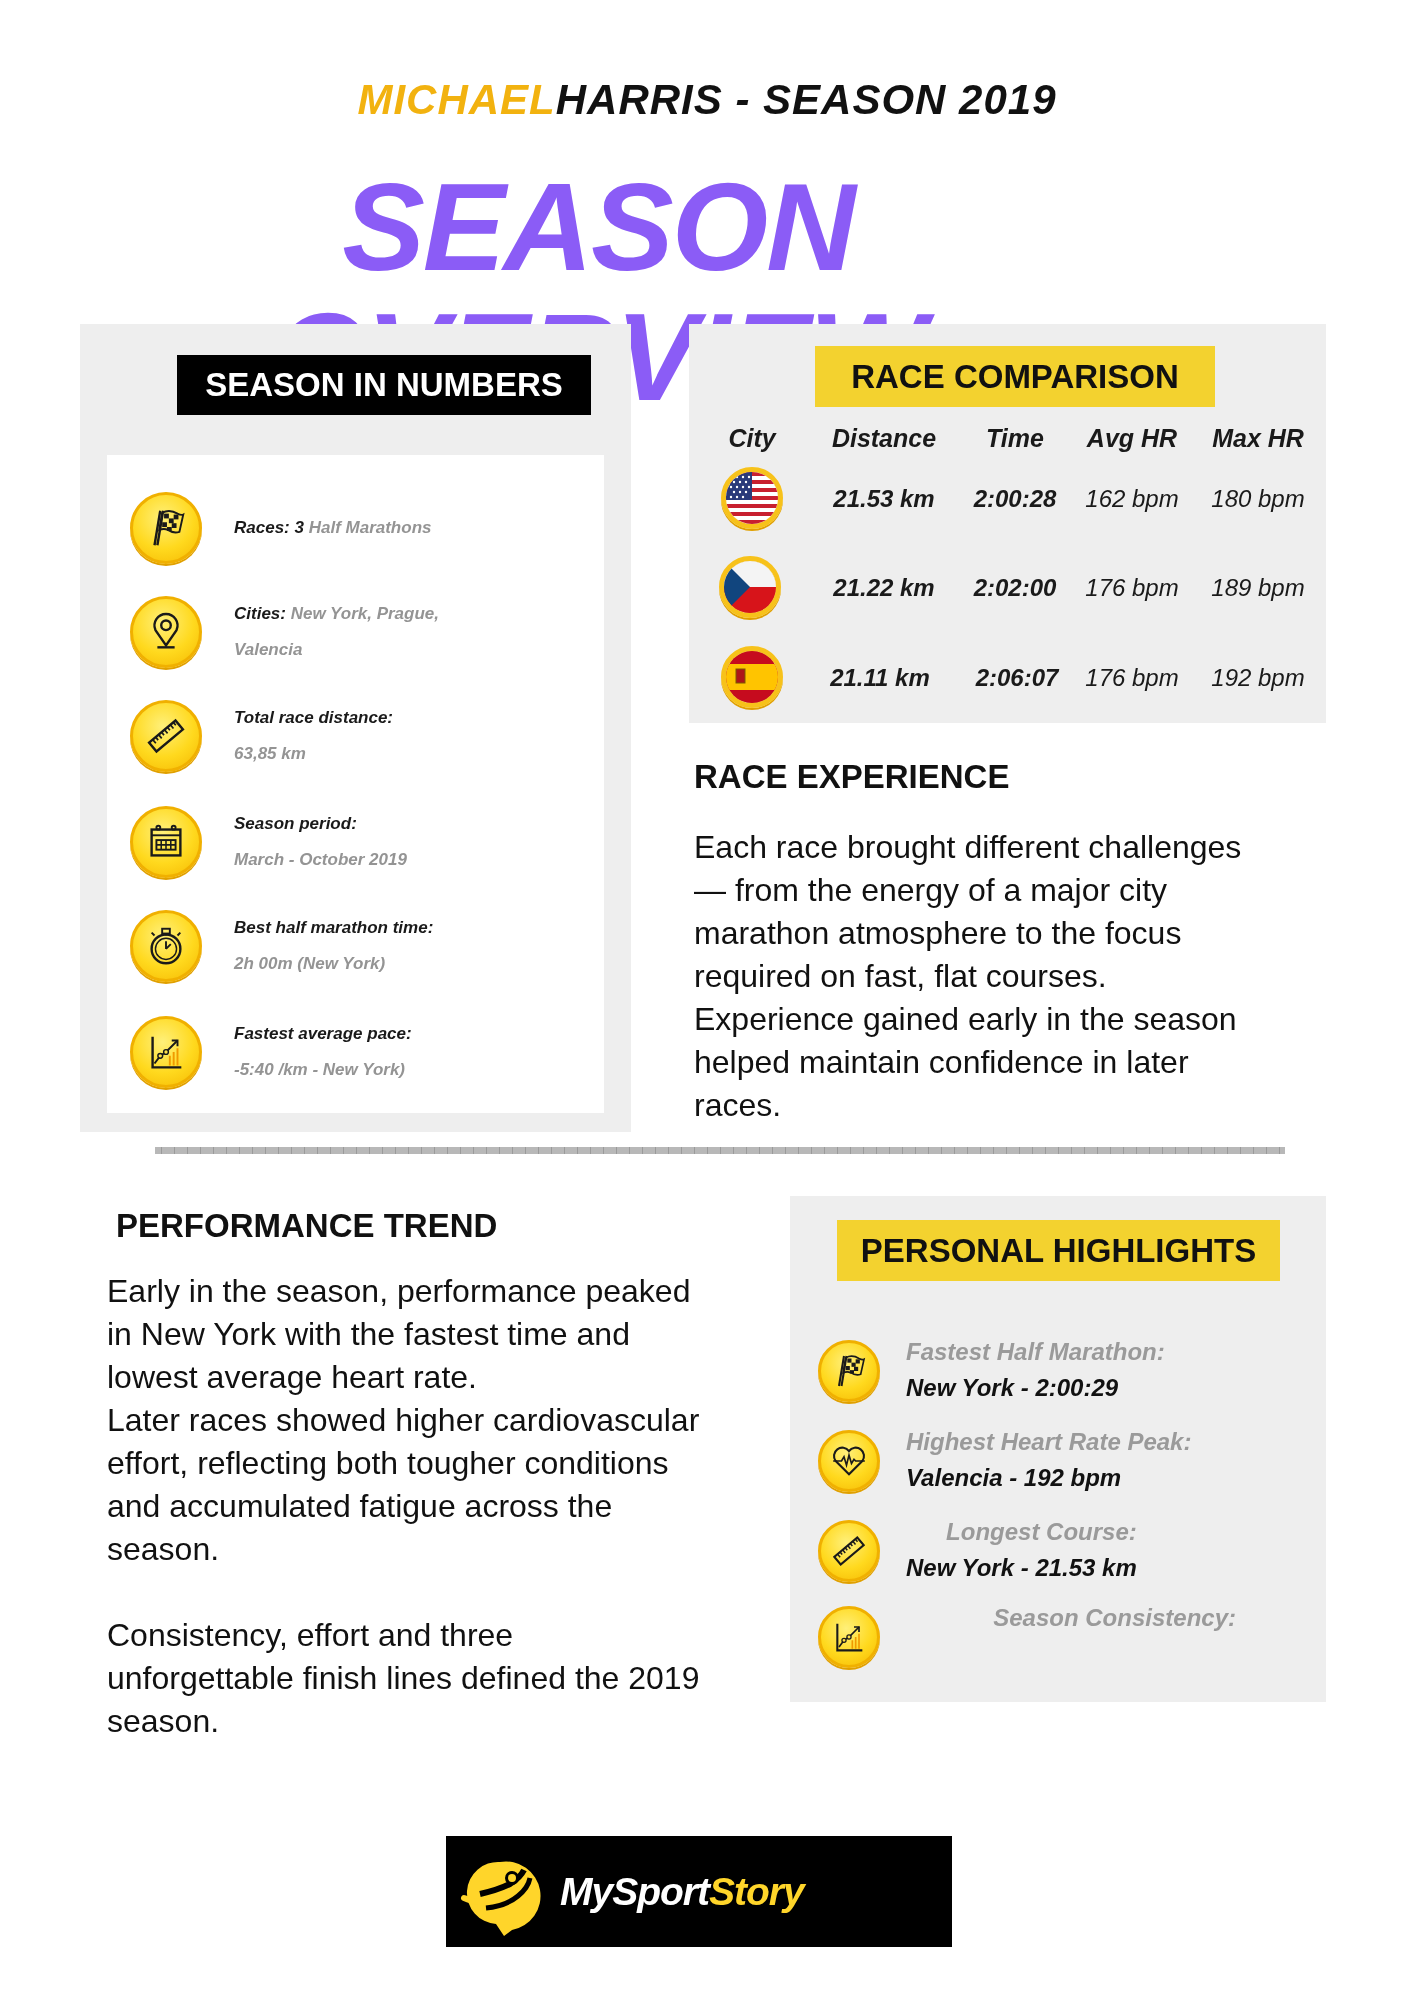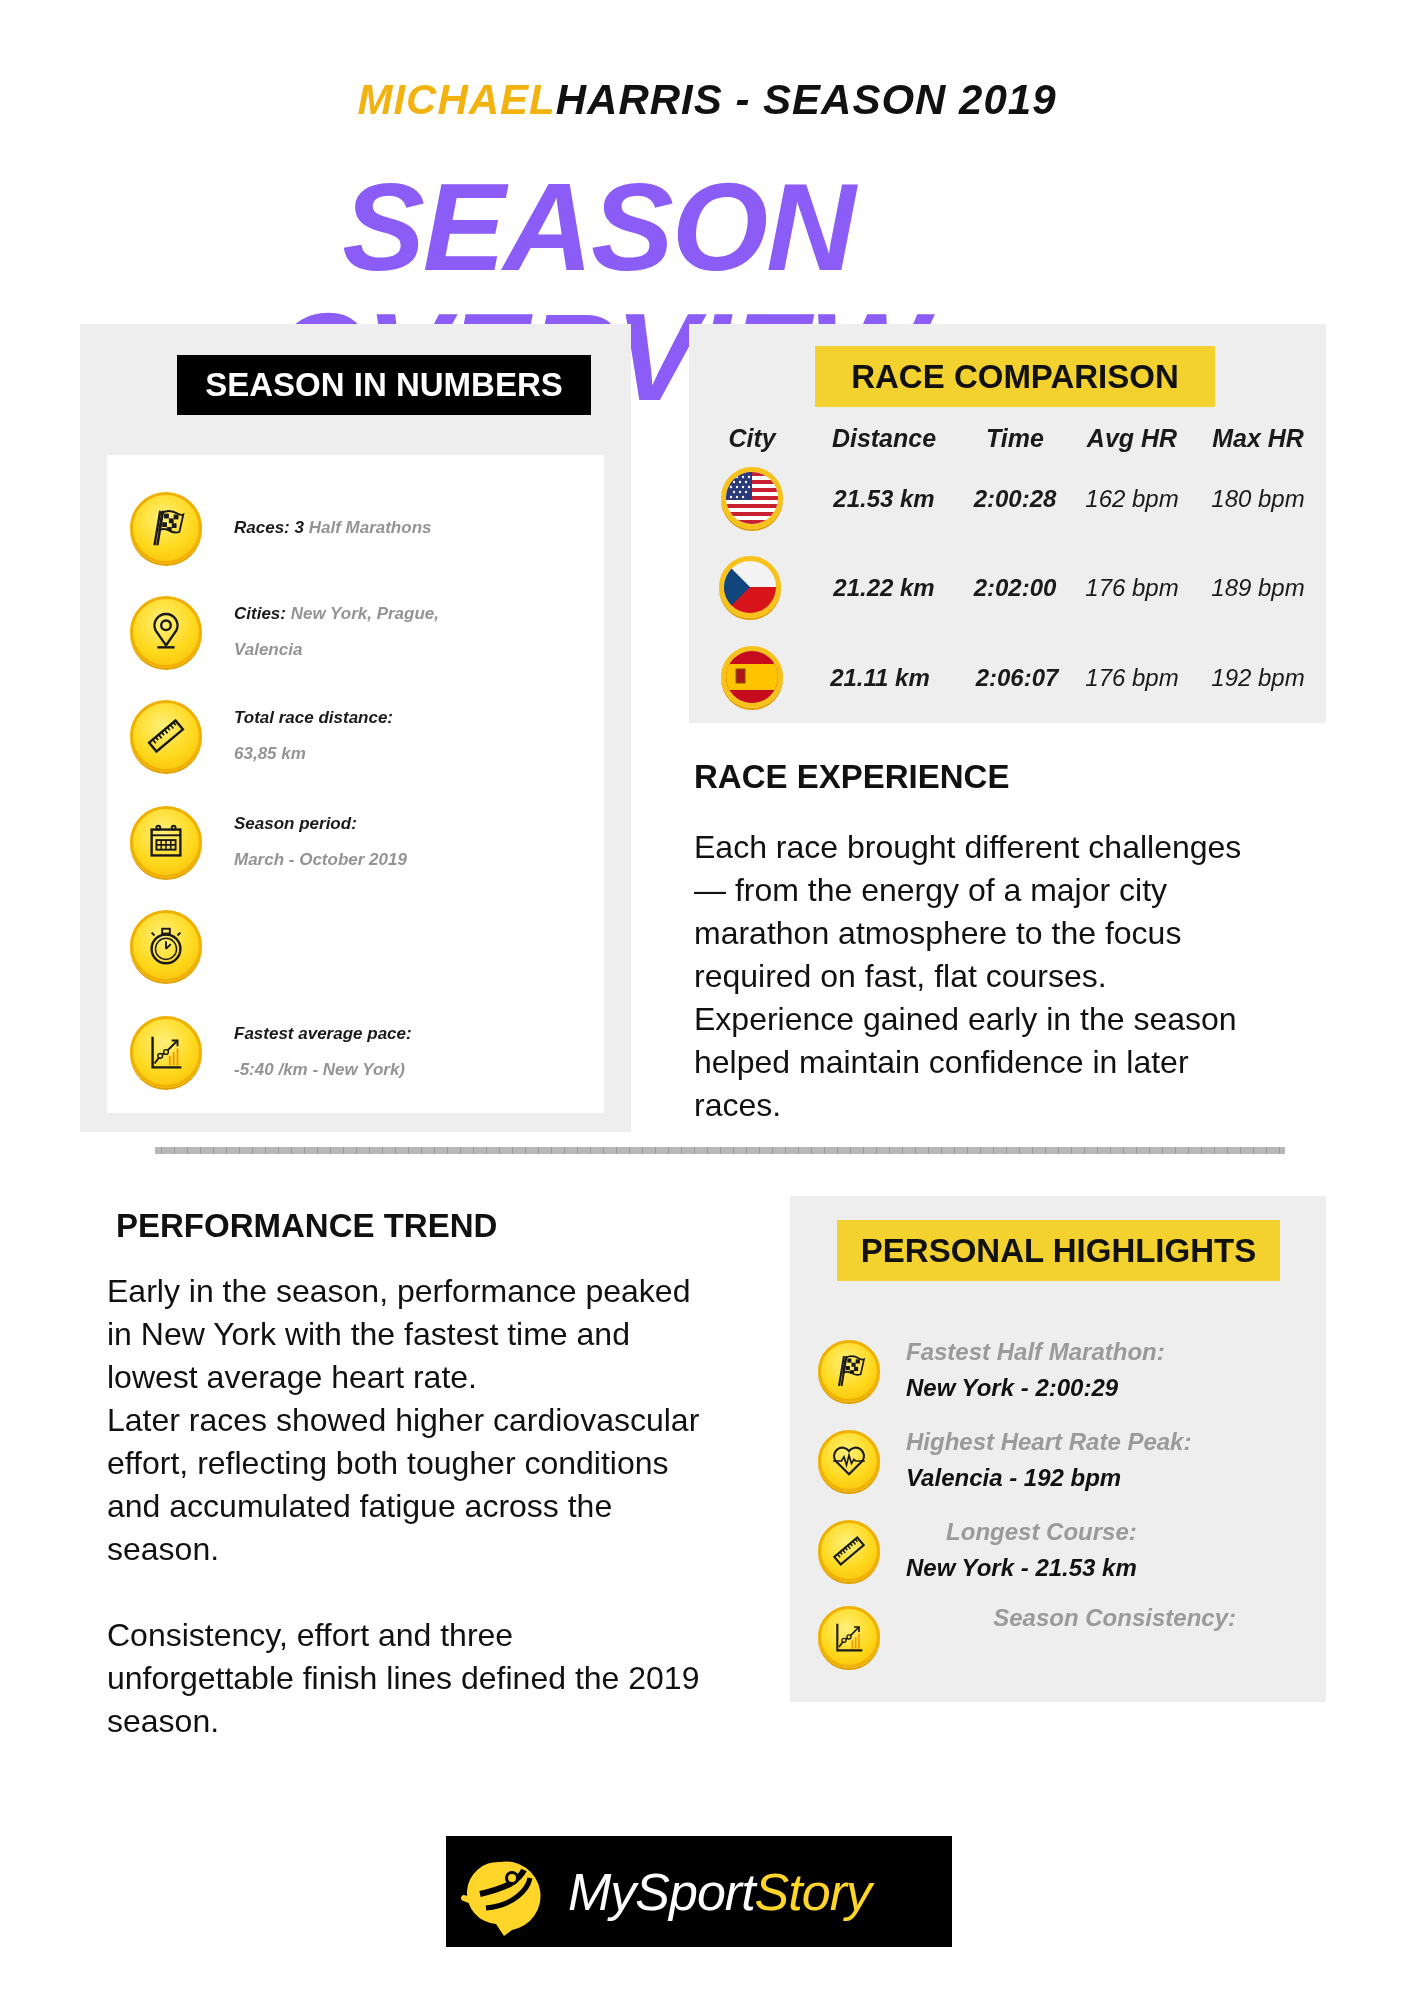--- a/index.html
+++ b/index.html
@@ -56,21 +56,21 @@
   .hl-row { position: absolute; left: 818px; width: 500px; display: flex; align-items: flex-start; }
   .hl-row .icon-circle { width: 62px; height: 62px; margin-top: 6px; }
   .hl-row .icon-circle svg { width: 40px; height: 40px; }
   .hl-text { margin-left: 26px; font-size: 24px; font-weight: 700; font-style: italic; line-height: 36px; }
   .hl-text .k { color: #9a9a9a; display: block; text-align: right; }
   .hl-text .v { color: #111; display: block; }
 
   
   .logo { left: 446px; top: 1836px; width: 506px; height: 111px; background: #000; display: flex; align-items: center; padding-left: 14px; }
   .logo-mark { width: 100px; height: 100px; }
-  .logo-text { font-size: 52px; font-weight: 400; font-style: italic; margin-left: 8px; letter-spacing: -1px; }
+  .logo-text { font-size: 39px; font-weight: 700; font-style: italic; margin-left: 0; letter-spacing: -1px; }
   .logo-text .a { color: #ffffff; }
   .logo-text .b { color: #ffd52a; }
 </style>
 </head>
 <body>
 
 <div class="abs subtitle"><span class="first">MICHAEL</span><span class="rest">HARRIS - SEASON 2019</span></div>
 <div class="abs main-title">SEASON OVERVIEW</div>
 
 <div class="abs panel numbers-panel"></div>
@@ -136,20 +136,21 @@
     <svg viewBox="0 0 48 48">
         <circle cx="24" cy="27" r="15" fill="none" stroke="#1a1a1a" stroke-width="2.5"></circle>
         <circle cx="24" cy="27" r="11" fill="none" stroke="#1a1a1a" stroke-width="1.5"></circle>
         <rect x="20" y="6" width="8" height="5" fill="none" stroke="#1a1a1a" stroke-width="2"></rect>
         <line x1="24" y1="11" x2="24" y2="13" stroke="#1a1a1a" stroke-width="2"></line>
         <path d="M24 27 L24 19 M24 27 L29 22" stroke="#1a1a1a" stroke-width="2"></path>
         <line x1="36" y1="13" x2="39" y2="10" stroke="#1a1a1a" stroke-width="2"></line>
         <line x1="12" y1="13" x2="9" y2="10" stroke="#1a1a1a" stroke-width="2"></line>
       </svg>
   </div>
+  <div class="stat-text"><span class="k" style="display:block">Best half marathon time:</span><span class="v">2h 00m (New York)</span></div>
 </div>
 
 <div class="stat-row" style="top:1016px">
   <div class="icon-circle">
     <svg viewBox="0 0 48 48">
         <path d="M10 8 V40 H40" fill="none" stroke="#1a1a1a" stroke-width="2.5"></path>
         <path d="M28 38V28M32 38V24M36 38V20" stroke="#f09a00" stroke-width="2"></path>
         <path d="M12 36 L18 28 L24 24 L36 12" fill="none" stroke="#1a1a1a" stroke-width="2"></path>
         <circle cx="18" cy="28" r="2.5" fill="#ffe14a" stroke="#1a1a1a" stroke-width="1.5"></circle>
         <circle cx="24" cy="24" r="2.5" fill="#ffe14a" stroke="#1a1a1a" stroke-width="1.5"></circle>

